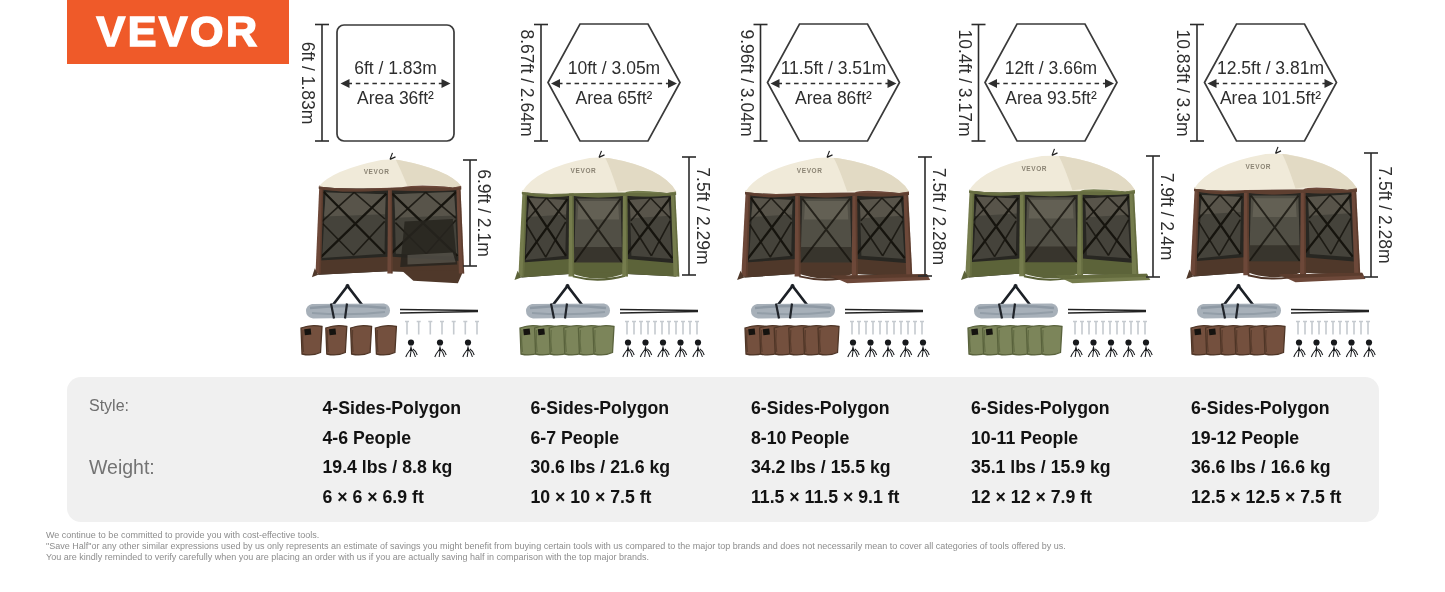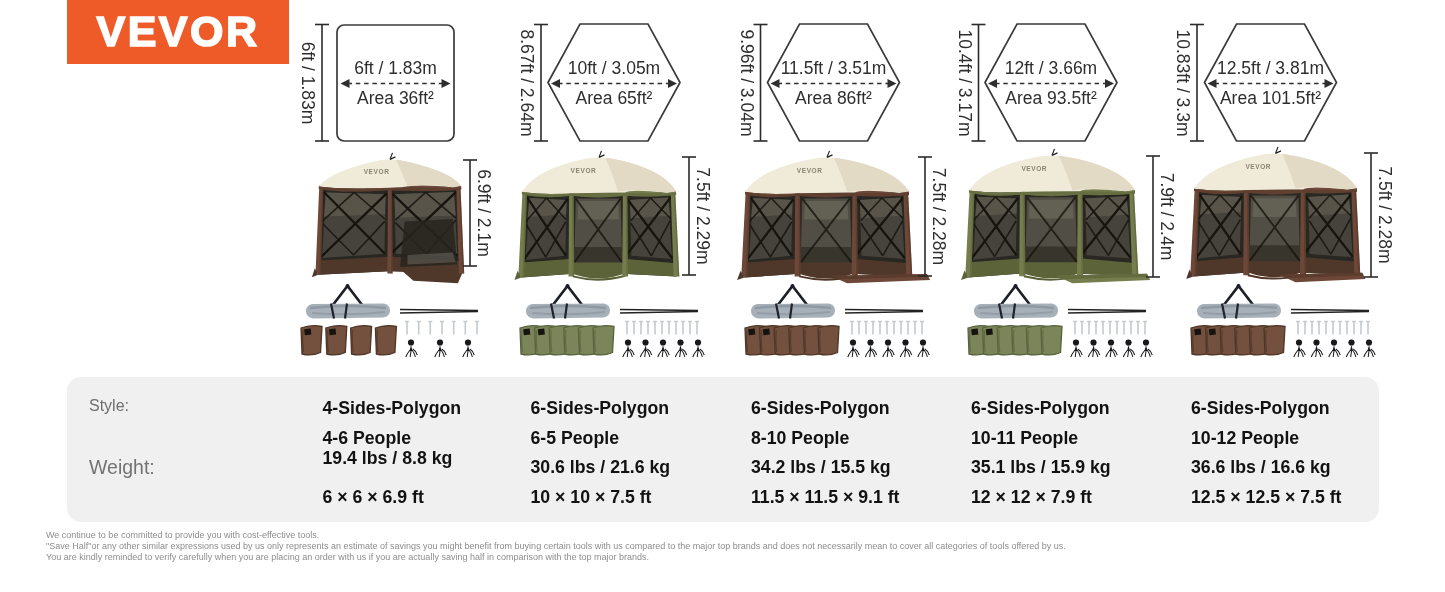--- a/index.html
+++ b/index.html
@@ -664,45 +664,45 @@
 
 <div style="position:absolute;left:89px;top:397px;font-size:16px;color:#6e6e6e;white-space:nowrap">Style:</div>
 
 
 <div style="position:absolute;left:89px;top:456px;font-size:19.5px;color:#737373;white-space:nowrap">Weight:</div>
 
 
 <div style="position:absolute;left:322.5px;top:398px;font-size:17.7px;font-weight:bold;color:#121212;height:120px">
       <div style="position:absolute;left:0;top:0px;white-space:nowrap">4-Sides-Polygon</div>
       <div style="position:absolute;left:0;top:29.5px;white-space:nowrap">4-6 People</div>
-      <div style="position:absolute;left:0;top:50px;white-space:nowrap">19.4 lbs / 8.8 kg</div>
+      <div style="position:absolute;left:0;top:59px;white-space:nowrap">19.4 lbs / 8.8 kg</div>
       <div style="position:absolute;left:0;top:88.5px;white-space:nowrap">6 × 6 × 6.9 ft</div>
     </div>
 
 <div style="position:absolute;left:530.5px;top:398px;font-size:17.7px;font-weight:bold;color:#121212;height:120px">
       <div style="position:absolute;left:0;top:0px;white-space:nowrap">6-Sides-Polygon</div>
-      <div style="position:absolute;left:0;top:29.5px;white-space:nowrap">6-5 People</div>
+      <div style="position:absolute;left:0;top:29.5px;white-space:nowrap">6-7 People</div>
       <div style="position:absolute;left:0;top:59px;white-space:nowrap">30.6 lbs / 21.6 kg</div>
       <div style="position:absolute;left:0;top:88.5px;white-space:nowrap">10 × 10 × 7.5 ft</div>
     </div>
 
 <div style="position:absolute;left:751px;top:398px;font-size:17.7px;font-weight:bold;color:#121212;height:120px">
       <div style="position:absolute;left:0;top:0px;white-space:nowrap">6-Sides-Polygon</div>
       <div style="position:absolute;left:0;top:29.5px;white-space:nowrap">8-10 People</div>
       <div style="position:absolute;left:0;top:59px;white-space:nowrap">34.2 lbs / 15.5 kg</div>
       <div style="position:absolute;left:0;top:88.5px;white-space:nowrap">11.5 × 11.5 × 9.1 ft</div>
     </div>
 
 <div style="position:absolute;left:971px;top:398px;font-size:17.7px;font-weight:bold;color:#121212;height:120px">
       <div style="position:absolute;left:0;top:0px;white-space:nowrap">6-Sides-Polygon</div>
       <div style="position:absolute;left:0;top:29.5px;white-space:nowrap">10-11 People</div>
       <div style="position:absolute;left:0;top:59px;white-space:nowrap">35.1 lbs / 15.9 kg</div>
       <div style="position:absolute;left:0;top:88.5px;white-space:nowrap">12 × 12 × 7.9 ft</div>
     </div>
 
 <div style="position:absolute;left:1191px;top:398px;font-size:17.7px;font-weight:bold;color:#121212;height:120px">
       <div style="position:absolute;left:0;top:0px;white-space:nowrap">6-Sides-Polygon</div>
-      <div style="position:absolute;left:0;top:29.5px;white-space:nowrap">10-12 People</div>
+      <div style="position:absolute;left:0;top:29.5px;white-space:nowrap">19-12 People</div>
       <div style="position:absolute;left:0;top:59px;white-space:nowrap">36.6 lbs / 16.6 kg</div>
       <div style="position:absolute;left:0;top:88.5px;white-space:nowrap">12.5 × 12.5 × 7.5 ft</div>
     </div>
 
 <div style="position:absolute;left:46px;top:530px;font-size:9px;line-height:11px;color:#8d8d8d">We continue to be committed to provide you with cost-effective tools.<br>"Save Half"or any other similar expressions used by us only represents an estimate of savings you might benefit from buying certain tools with us compared to the major top brands and does not necessarily mean to cover all categories of tools offered by us.<br>You are kindly reminded to verify carefully when you are placing an order with us if you are actually saving half in comparison with the top major brands.</div>
 </div>
 </body></html>

